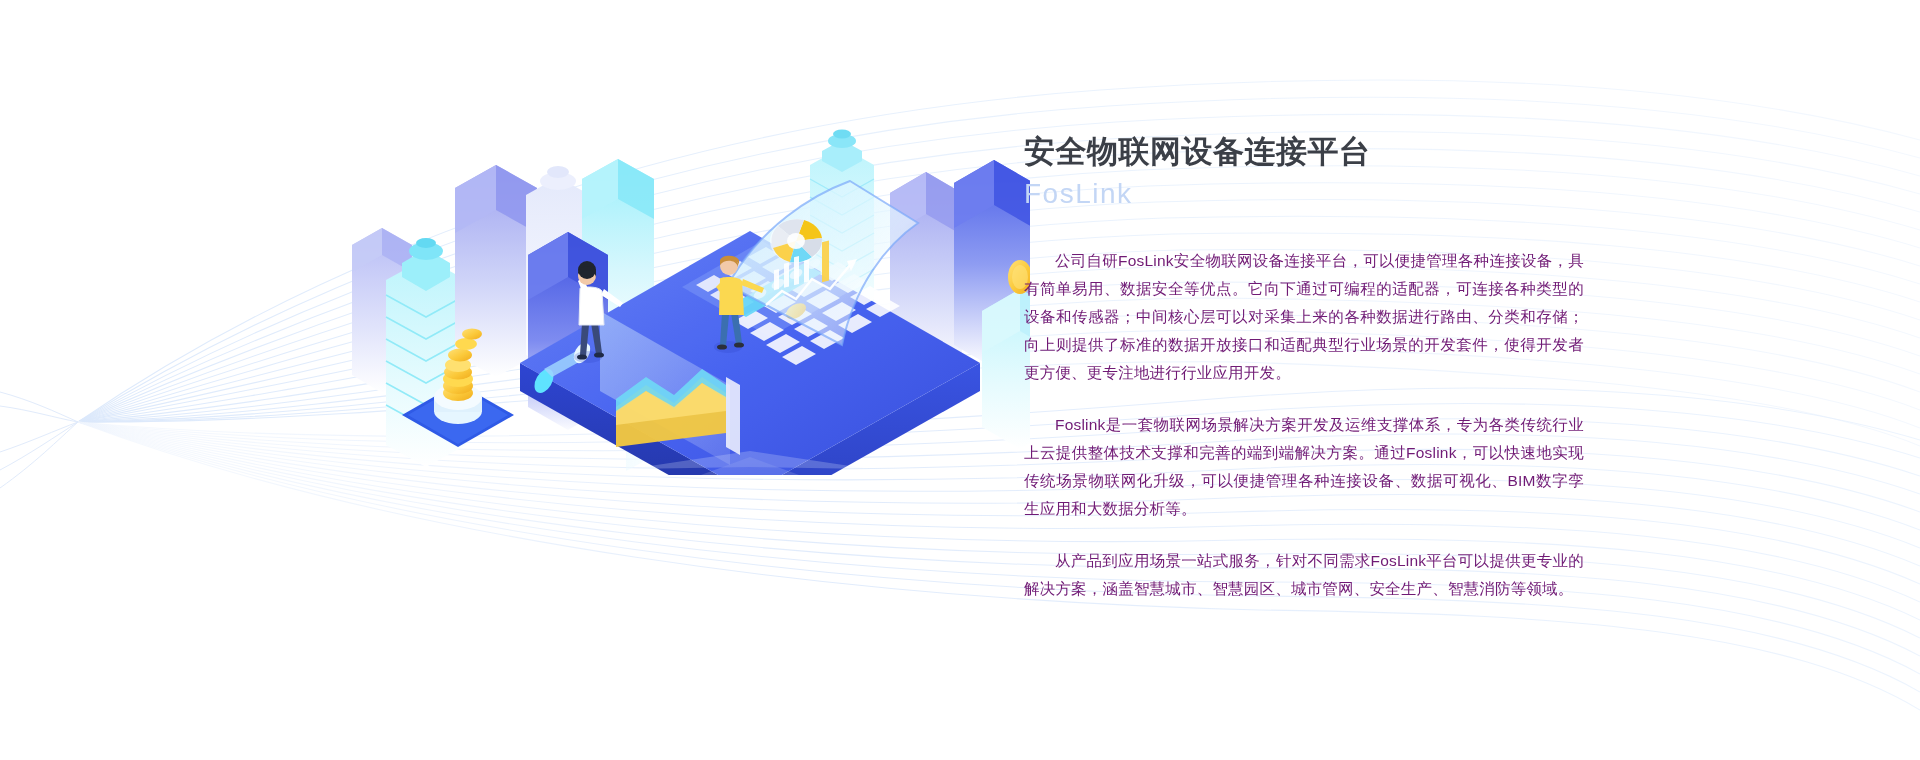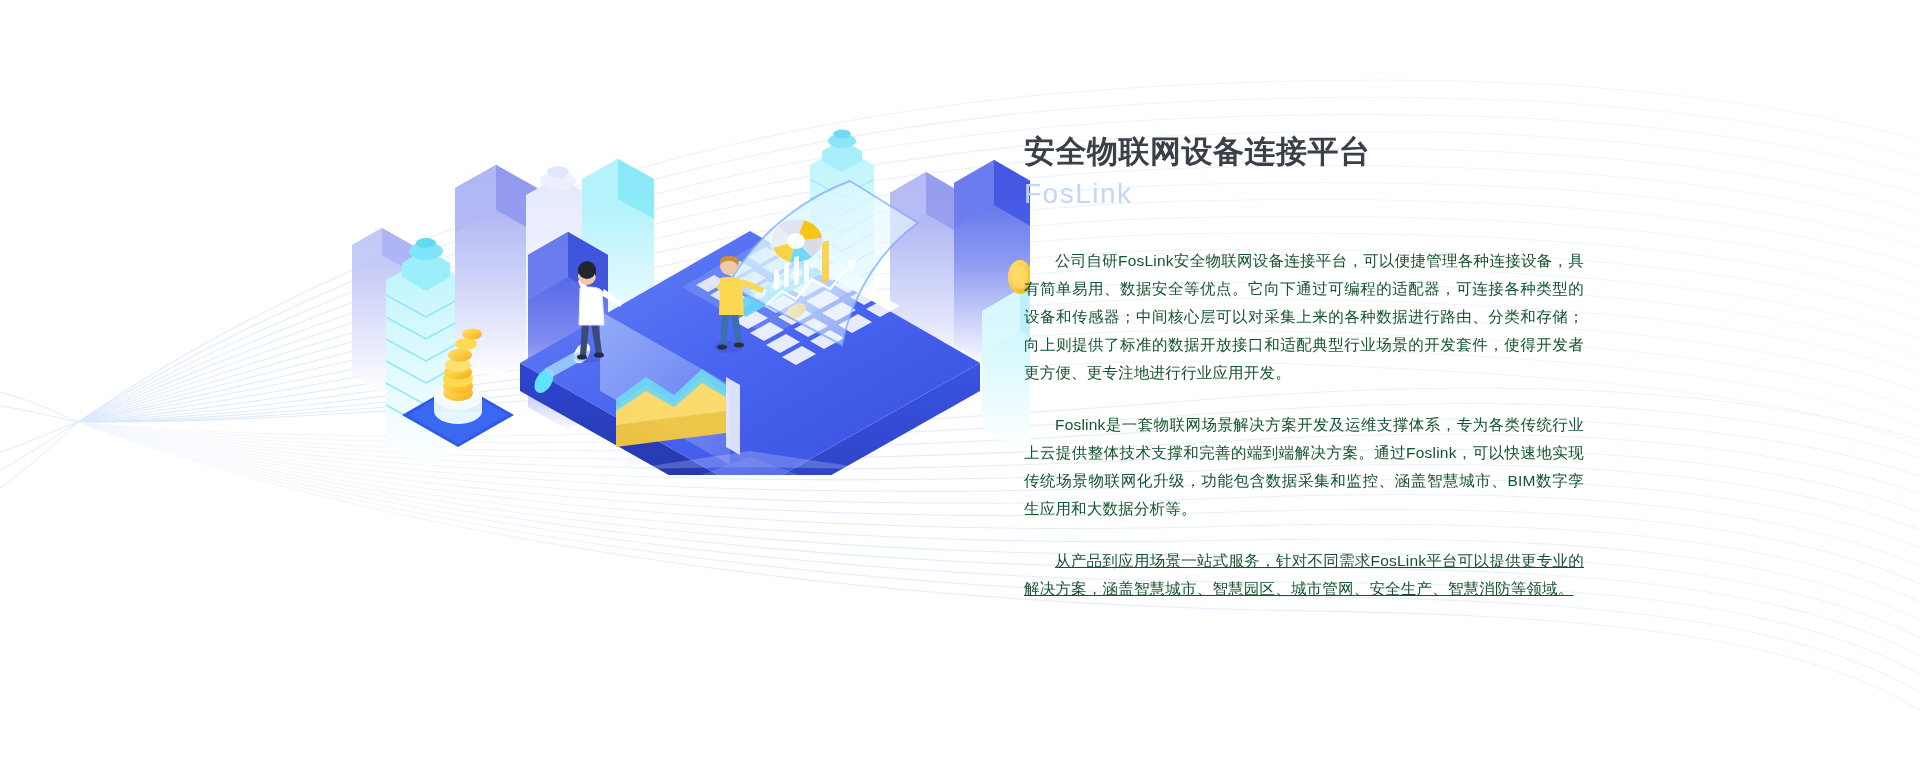--- a/index.html
+++ b/index.html
@@ -61,27 +61,27 @@
     letter-spacing: 1.5px;
     margin-top: 2px;
   }
   .body-block {
     margin-top: 33px;
     width: 560px;
   }
   .para {
     font-size: 15.5px;
     line-height: 28px;
-    color: #14532d;
+    color: #701a75;
     text-align: justify;
     text-indent: 2em;
     margin-bottom: 24px;
     letter-spacing: 0.2px;
   }
-  .para:last-child { margin-bottom: 0; text-decoration: underline; }
+  .para:last-child { margin-bottom: 0; }
 </style>
 </head>
 <body>
 
 <div id="page">
 
   <svg class="bg-waves" viewBox="0 0 1920 760" preserveAspectRatio="none">
     <defs>
       <linearGradient id="wfade" x1="0" y1="0" x2="1" y2="0">
         <stop offset="0%" stop-color="#dbe8fb" stop-opacity="0.95"></stop>
@@ -521,18 +521,18 @@
       <ellipse cx="690" cy="222" rx="8" ry="12" fill="#ffe27c" opacity="0.6"></ellipse>
     </g>
   </svg>
 
   <div class="content">
     <h1 class="title">安全物联网设备连接平台</h1>
     <div class="subtitle">FosLink</div>
 
     <div class="body-block">
       <p class="para">公司自研FosLink安全物联网设备连接平台，可以便捷管理各种连接设备，具有简单易用、数据安全等优点。它向下通过可编程的适配器，可连接各种类型的设备和传感器；中间核心层可以对采集上来的各种数据进行路由、分类和存储；向上则提供了标准的数据开放接口和适配典型行业场景的开发套件，使得开发者更方便、更专注地进行行业应用开发。</p>
-      <p class="para">Foslink是一套物联网场景解决方案开发及运维支撑体系，专为各类传统行业上云提供整体技术支撑和完善的端到端解决方案。通过Foslink，可以快速地实现传统场景物联网化升级，功能包含数据采集和监控、涵盖智慧城市、BIM数字孪生应用和大数据分析等。</p>
+      <p class="para">Foslink是一套物联网场景解决方案开发及运维支撑体系，专为各类传统行业上云提供整体技术支撑和完善的端到端解决方案。通过Foslink，可以快速地实现传统场景物联网化升级，可以便捷管理各种连接设备、数据可视化、BIM数字孪生应用和大数据分析等。</p>
       <p class="para">从产品到应用场景一站式服务，针对不同需求FosLink平台可以提供更专业的解决方案，涵盖智慧城市、智慧园区、城市管网、安全生产、智慧消防等领域。</p>
     </div>
   </div>
 
 </div>
 
 </body></html>

